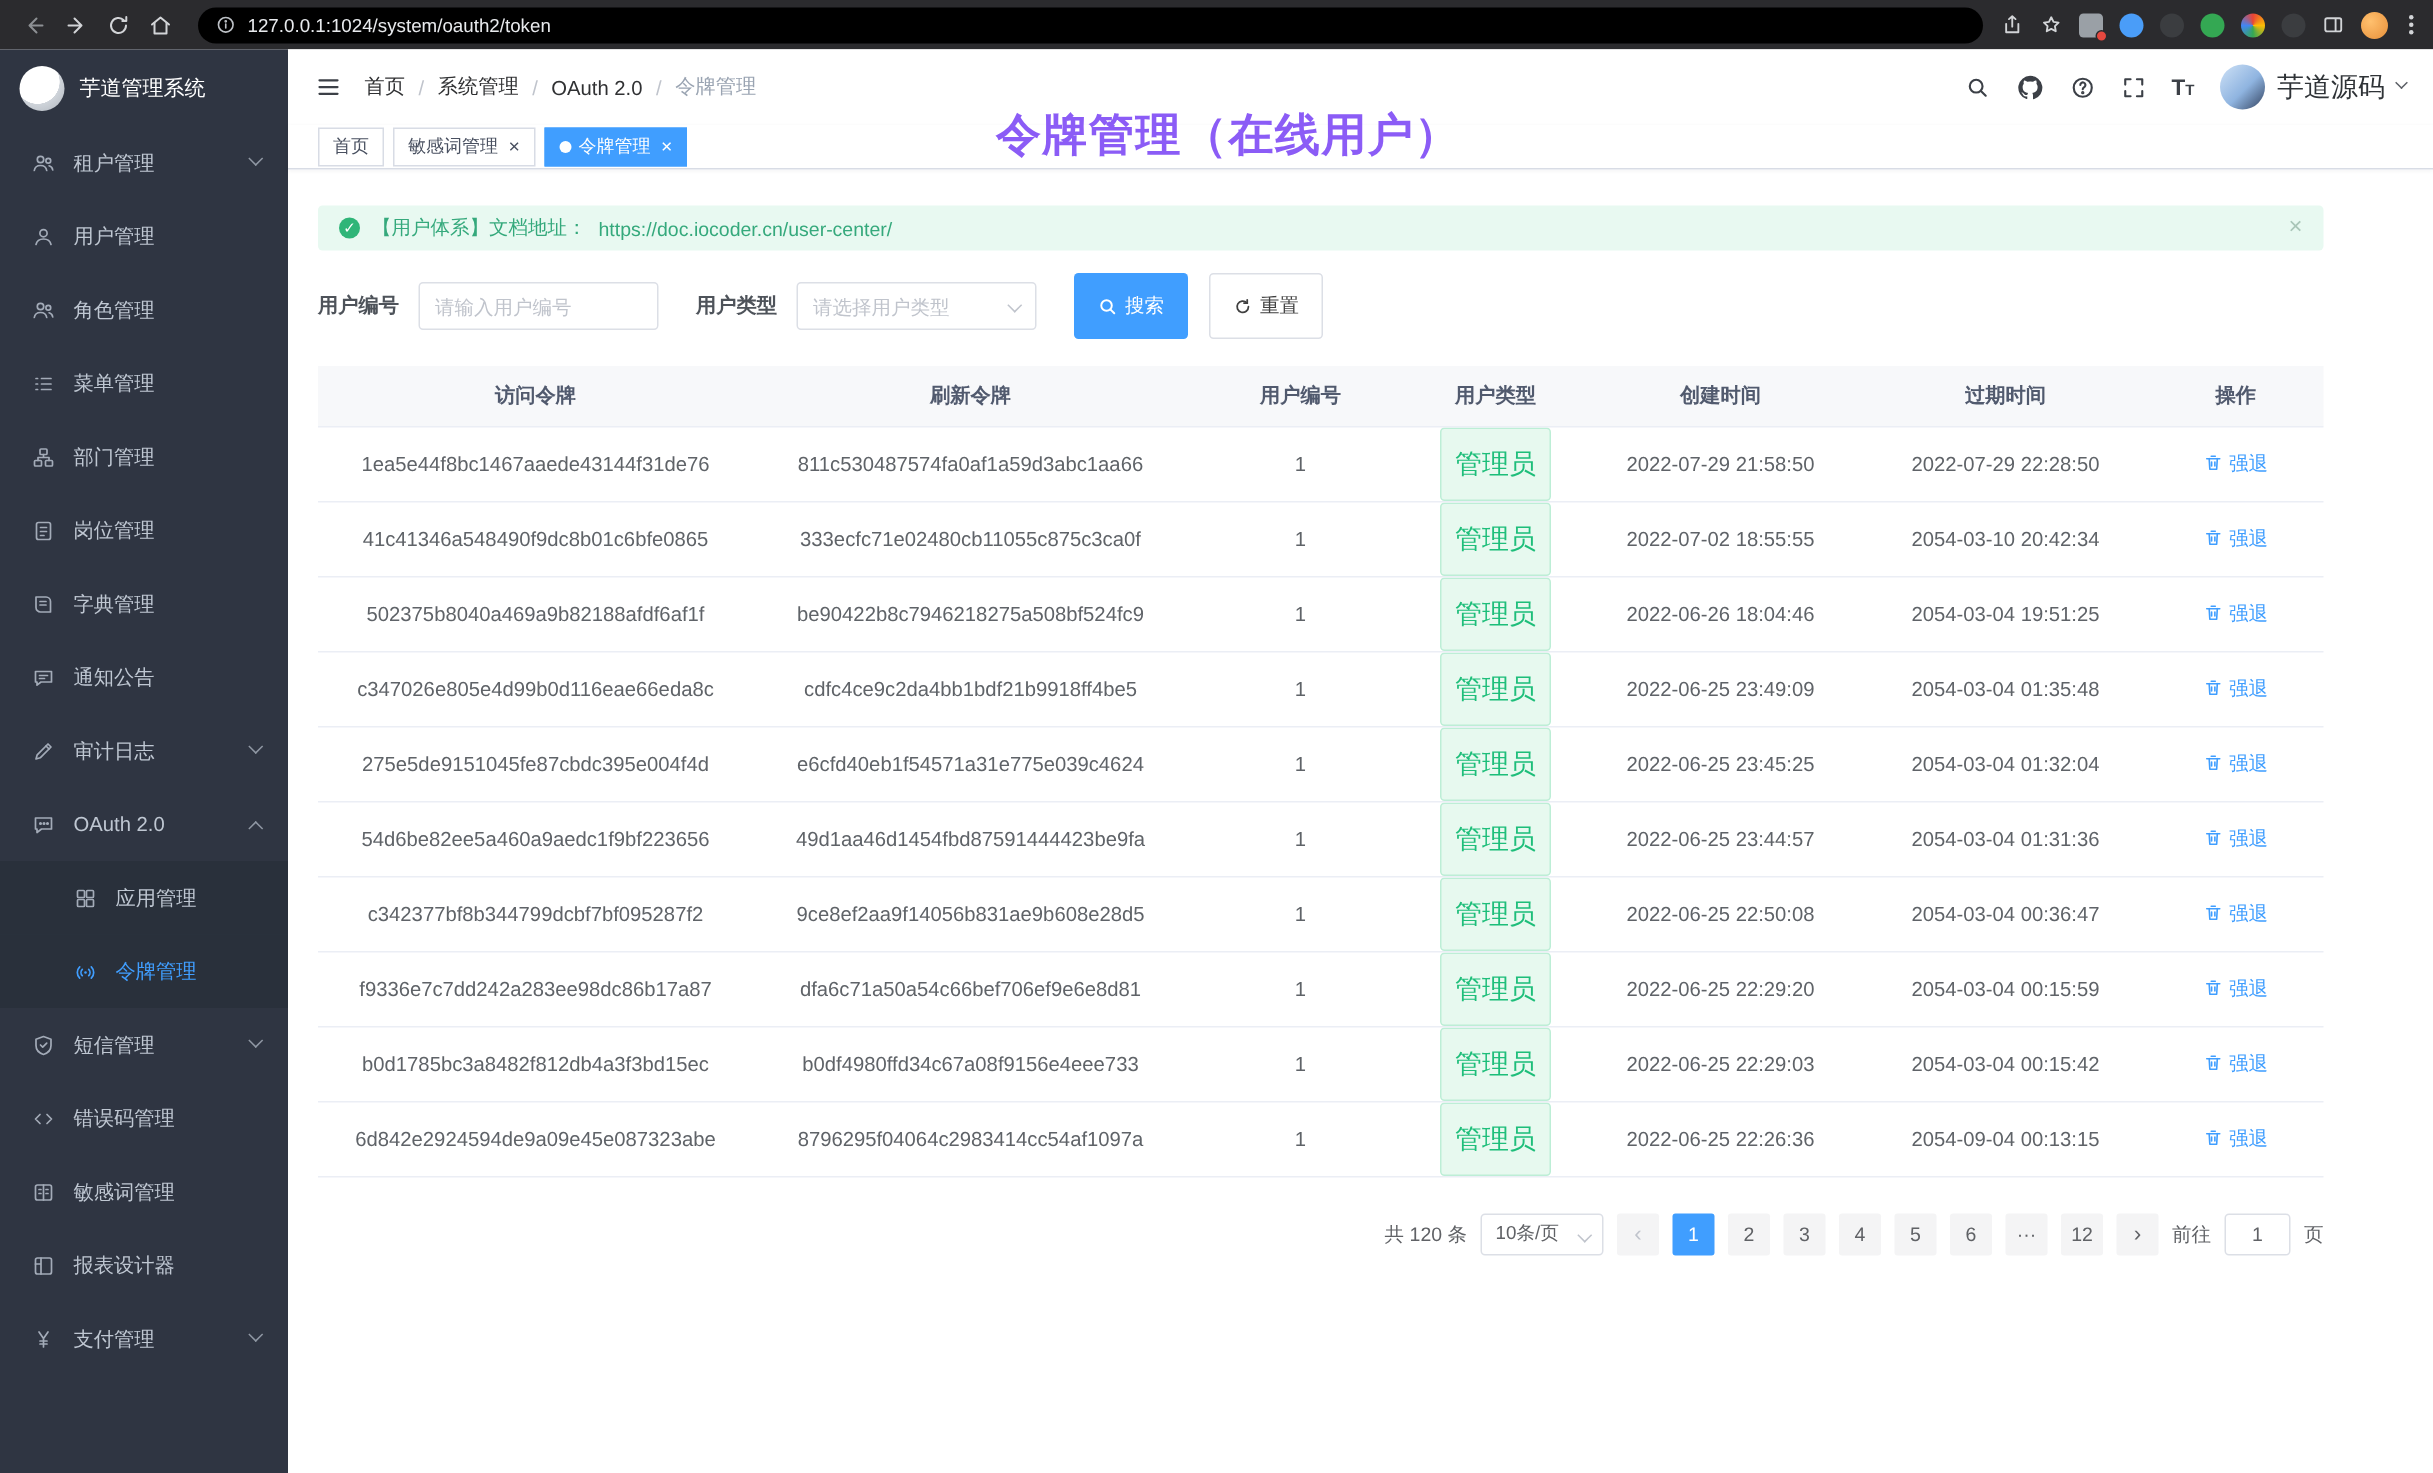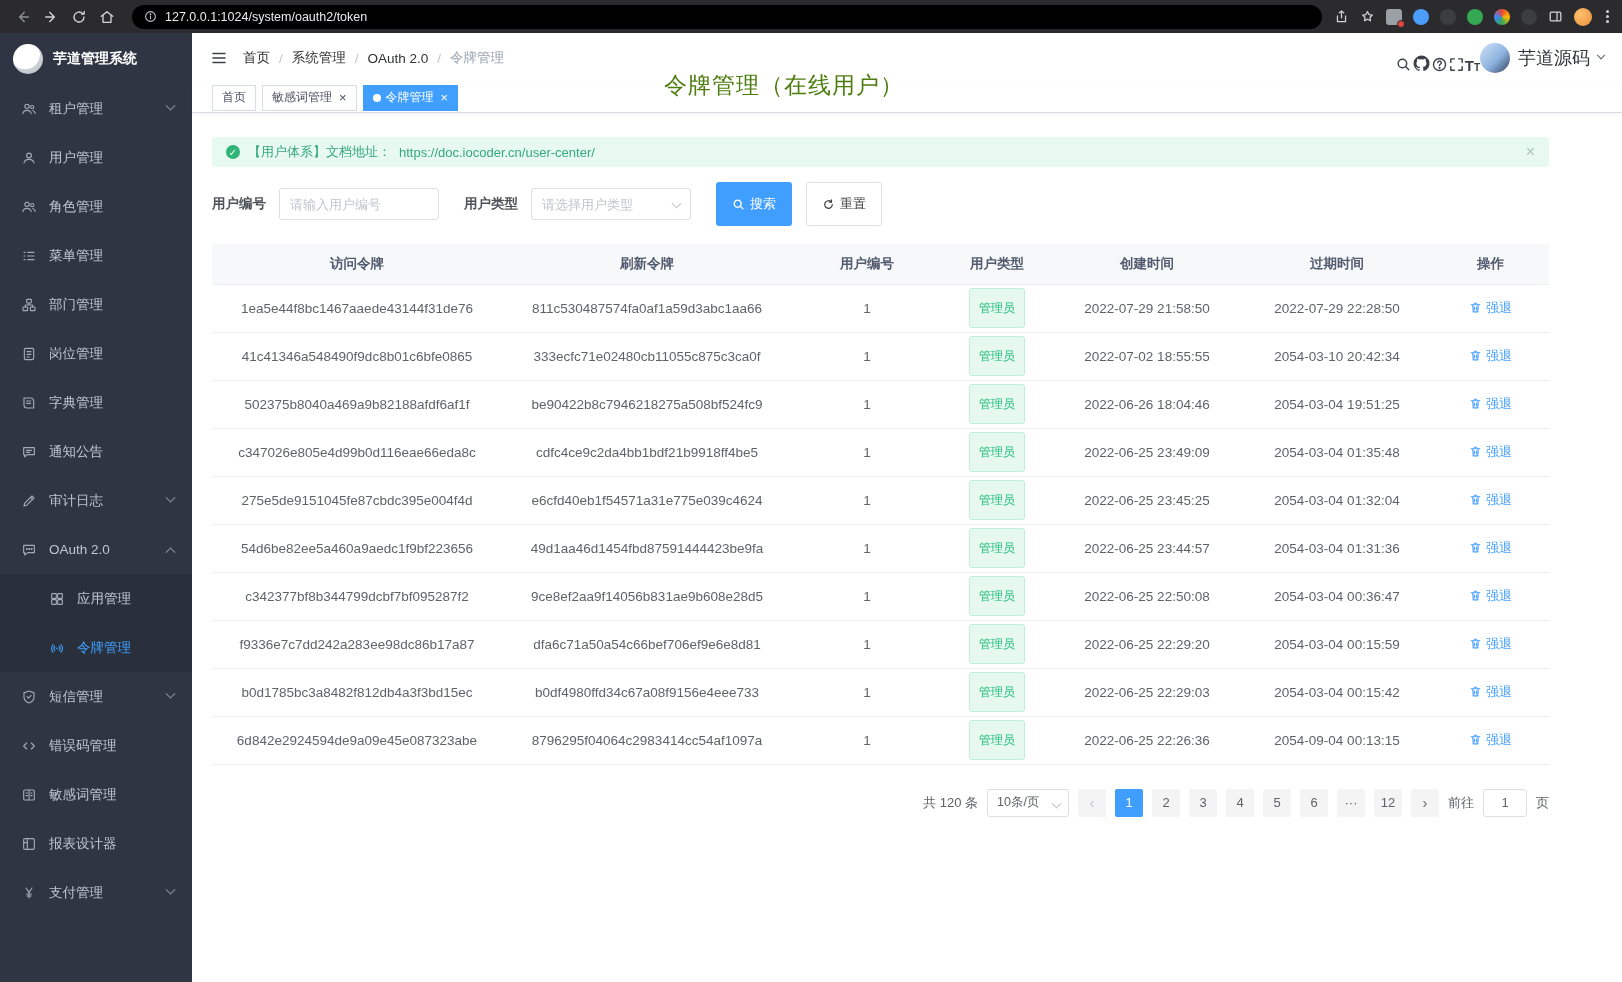--- a/index.html
+++ b/index.html
@@ -22,39 +22,39 @@
 .ext.sq{border-radius:3px}
 .ext .badge{position:absolute;right:-3px;bottom:-3px;width:8px;height:8px;border-radius:50%;background:#e5483f;border:1px solid #2b2b2e}
 .profile-av{width:18px;height:18px;border-radius:50%;background:radial-gradient(circle at 35% 35%,#ffc06e,#e8903a);cursor:pointer}
 .dots-v{display:flex;flex-direction:column;gap:2px;cursor:pointer;padding:0 3px}
 .dots-v i{width:3px;height:3px;border-radius:50%;background:#d2d4d7}
 
 .app{display:flex;height:949px}
 .sidebar{width:192px;background:#2f3542;flex-shrink:0;display:flex;flex-direction:column}
 .logo-row{height:51px;display:flex;align-items:center;gap:10px;padding:0 13px;cursor:pointer}
 .logo-img{width:30px;height:30px;border-radius:50%;background:radial-gradient(circle at 40% 35%,#fff 55%,#cfd4da 56%,#aeb4bc);flex-shrink:0}
-.logo-title{color:#fff;font-size:14px;font-weight:bold;white-space:nowrap}
+.logo-title{color:#fff;font-size:14px;font-weight:normal;white-space:nowrap}
 .menu{flex:1;overflow:hidden}
 .menu-item{height:49px;display:flex;align-items:center;padding:0 18px 0 21px;color:#bfc7d2;font-size:13.5px;cursor:pointer}
 .menu-item .mi-icon{width:16px;height:16px;margin-right:12px;color:#a3abb8;flex-shrink:0}
 .menu-item .mi-icon svg{width:16px;height:16px}
 .menu-item.sub{padding-left:49px;background:#29303b}
 .menu-item.active,.menu-item.active .mi-icon{color:#409eff}
 .mi-chevron{margin-left:auto;width:7px;height:7px;border-right:1.4px solid #8f97a3;border-bottom:1.4px solid #8f97a3;transform:rotate(45deg) translate(-2px,-2px)}
 .mi-chevron.up{transform:rotate(-135deg) translate(-2px,-2px)}
 
 .main{flex:1;display:flex;flex-direction:column;background:#fff}
 .topbar{height:50px;display:flex;align-items:center;padding:0 18px;background:#fff}
 .collapse-btn{color:#3c4047;margin-right:15px;cursor:pointer}
 .collapse-btn svg{width:18px;height:18px}
 .breadcrumb{display:flex;align-items:center;gap:9px;font-size:13.5px}
 .bc-item{color:#303133;cursor:pointer}
 .bc-item.last{color:#9aa4b2;cursor:default}
 .bc-sep{color:#c0c4cc}
-.topbar-right{margin-left:auto;display:flex;align-items:flex-end;color:#3c4047}
+.topbar-right{margin-left:auto;display:flex;align-items:center;gap:17px;color:#3c4047}
 .tb-ic{cursor:pointer;color:#3c4047}
 .tb-ic svg{width:17px;height:17px}
 .tb-ic.gh svg{width:19px;height:19px}
 .font-ic{font-weight:bold;font-size:15px;cursor:pointer;line-height:1}
 .font-ic small{font-size:10px}
 .user-wrap{display:flex;align-items:center;gap:8px;cursor:pointer}
 .avatar{width:30px;height:30px;border-radius:50%;background:linear-gradient(135deg,#cfe2f7 0%,#8fb4e0 55%,#31415e 100%)}
 .user-name{font-size:18px;color:#2f3337}
 .caret{width:6px;height:6px;border-right:1.3px solid #5a5e64;border-bottom:1.3px solid #5a5e64;transform:rotate(45deg) translate(-2px,-2px)}
 .tabs-bar{height:30px;border-bottom:1px solid #d8dce5;display:flex;align-items:center;padding:0 20px;gap:6px;box-shadow:0 1px 3px rgba(0,21,41,.05)}
@@ -77,34 +77,34 @@
 .f-select .f-input{width:100%;padding-right:26px;cursor:pointer}
 .sel-caret{position:absolute;right:11px;top:12px;width:7px;height:7px;border-right:1.4px solid #c0c4cc;border-bottom:1.4px solid #c0c4cc;transform:rotate(45deg);pointer-events:none}
 .btn{height:44px;border-radius:3px;display:inline-flex;align-items:center;gap:5px;padding:0 15px;font-size:13px;cursor:pointer;border:1px solid transparent}
 .btn svg{width:13px;height:13px}
 .btn.primary{background:#409eff;color:#fff}
 .btn.plain{background:#fff;border-color:#dcdfe6;color:#404040;margin-left:14px}
 
 .data-table{width:1337px;margin-top:18px;border-collapse:collapse;table-layout:fixed;font-size:13.5px}
 .data-table th{height:40px;background:#f7f8fa;color:#515a6e;font-weight:bold;border-bottom:1px solid #ebeef5;text-align:center}
 .data-table td{height:48px;color:#5f6368;border-bottom:1px solid #ebeef5;text-align:center;overflow:hidden;white-space:nowrap}
-.tag{display:inline-block;padding:10px 9px;background:#e7f9ef;border:1px solid #bdeed6;color:#1ebe7a;font-size:12px;border-radius:3px;line-height:1.5}
+.tag{display:inline-block;padding:10px 9px;background:#e7f9ef;border:1px solid #bdeed6;color:#1ebe7a;font-size:18px;border-radius:3px;line-height:1.5}
 .force-logout{color:#409eff;display:inline-flex;align-items:center;gap:4px;font-size:13px;cursor:pointer;text-decoration:none}
 .force-logout svg{width:13px;height:13px}
 
 .pagination{width:1337px;margin-top:24px;display:flex;align-items:center;justify-content:flex-end;gap:9px;font-size:13px;color:#606266}
 .pg-size{position:relative;width:82px;height:28px;border:1px solid #dcdfe6;border-radius:3px;display:flex;align-items:center;padding:0 20px 0 9px;font-size:12.5px;color:#606266;cursor:pointer}
 .pg-size .sel-caret{top:10px;right:8px}
 .pg-btn{min-width:28px;height:28px;background:#f4f4f5;border-radius:2px;display:flex;align-items:center;justify-content:center;font-size:13px;color:#606266;cursor:pointer;padding:0 4px}
 .pg-btn.active{background:#409eff;color:#fff}
 .pg-btn.prev{color:#c0c4cc;font-size:15px}
 .pg-btn.next{font-size:15px}
 .pg-goto-input{width:44px;height:28px;border:1px solid #dcdfe6;border-radius:3px;text-align:center;font-size:13px;color:#606266;outline:none}
 
-.annotation{position:absolute;left:664px;top:70px;font-size:23px;font-weight:normal;color:#4d7c0f;letter-spacing:1px;z-index:50;pointer-events:none;white-space:nowrap}
+.annotation{position:absolute;left:664px;top:70px;font-size:30px;font-weight:bold;color:#8b5cf6;letter-spacing:1px;z-index:50;pointer-events:none;white-space:nowrap}
 </style>
 </head>
 <body>
 
 <div class="browser-bar">
   <span class="nav-ic dim">
       <svg viewBox="0 0 24 24" fill="none" stroke="currentColor" stroke-width="2" stroke-linecap="round" stroke-linejoin="round">
         <path d="M14 5l-7 7 7 7M7 12h13"></path>
       </svg>
     </span>

